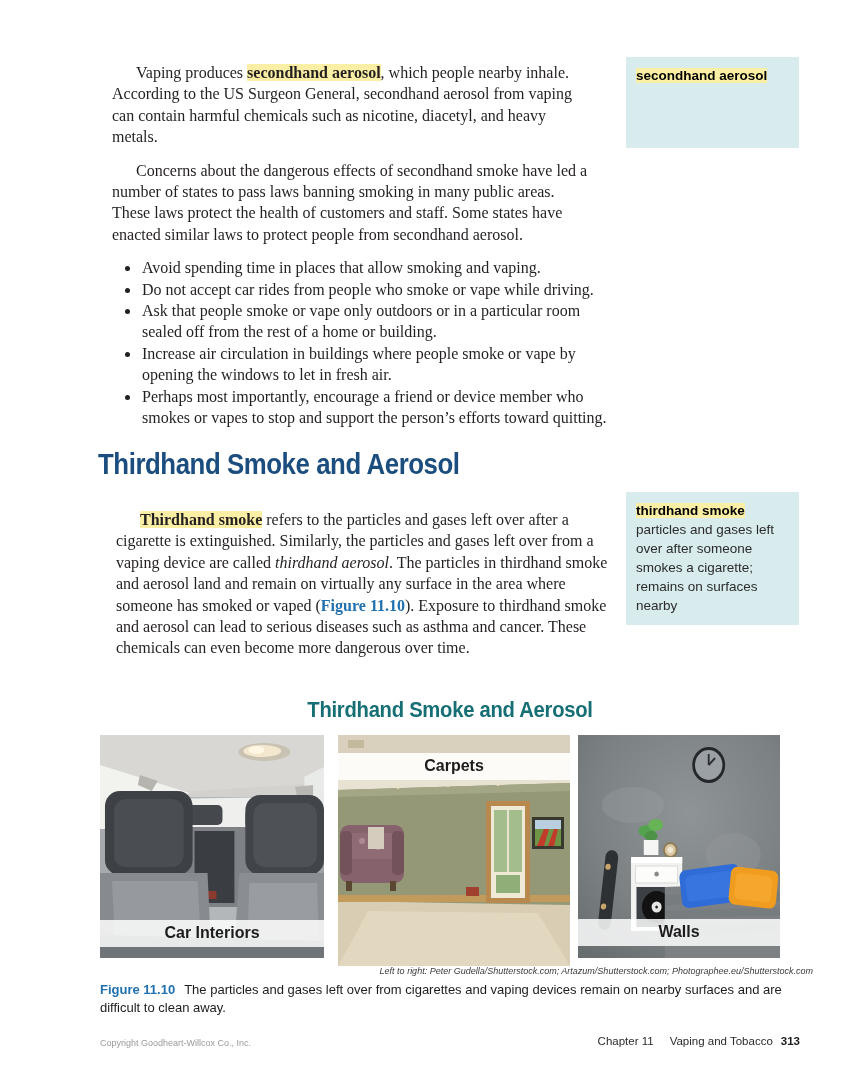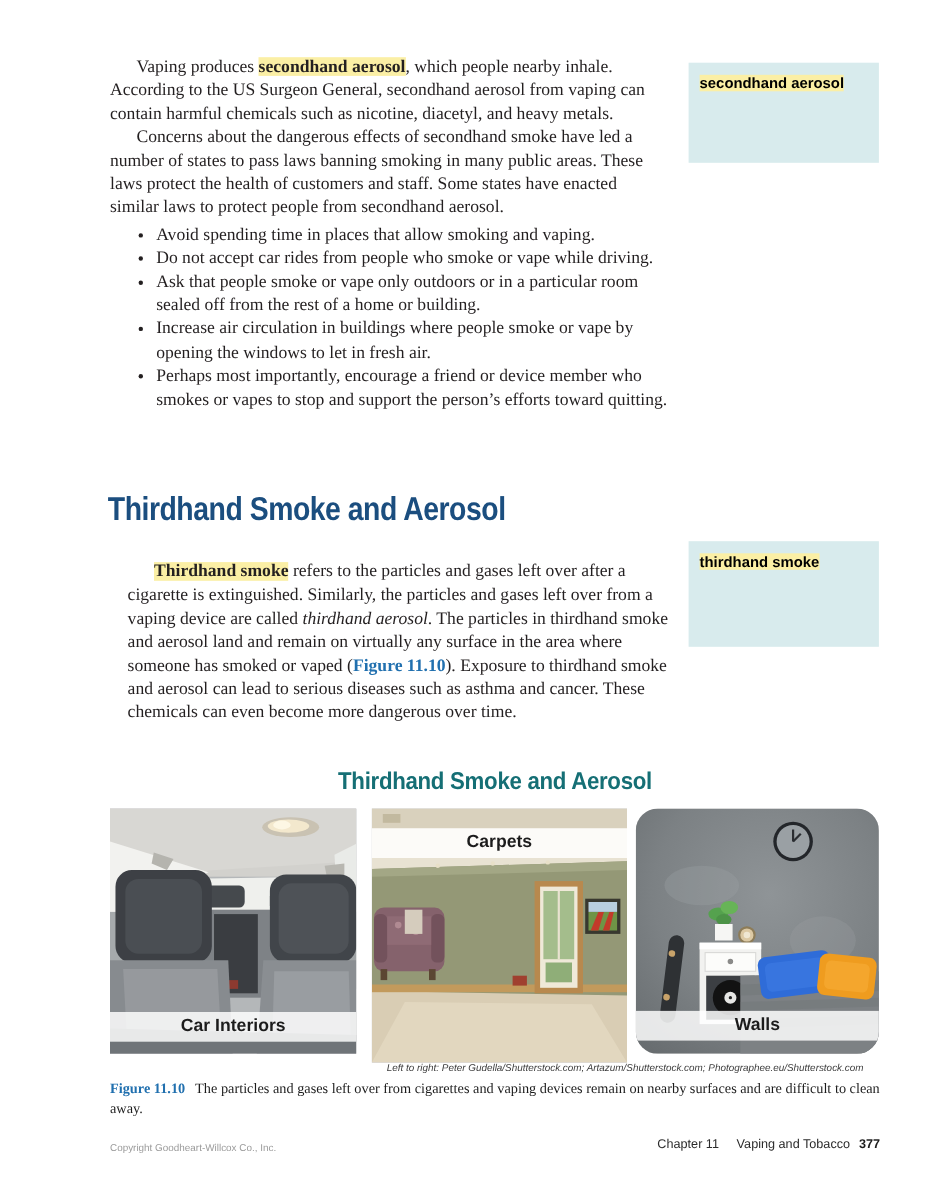--- a/index.html
+++ b/index.html
@@ -3,21 +3,21 @@
 <meta charset="utf-8">
 <style>
   html,body{margin:0;padding:0;background:#ffffff;}
   .page{
     position:relative;width:849px;height:1087px;background:#ffffff;
     font-family:"Liberation Serif",serif;color:#231f20;overflow:hidden;
   }
   
   .main-text{position:absolute;left:100px;top:50px;width:507px;
     font-size:16px;line-height:21.4px;}
-  .main-text p{margin:0;text-indent:24px;}
+  .main-text p{margin:12px;text-indent:24px;}
   .hl{background:#fbefa5;font-weight:bold;}
   ul.steps{margin:3px 0 0 0;padding-left:41px;}
   ul.steps li{margin:0;padding-left:1px;}
   
   .section-heading{
     position:absolute;left:98px;top:447px;margin:0;
     font-family:"Liberation Sans",sans-serif;font-weight:bold;
     font-size:30px;color:#1b4e7f;letter-spacing:-0.5px;
     transform:scaleX(0.86);transform-origin:left center;white-space:nowrap;
   }
@@ -38,38 +38,38 @@
   
   .figure-title{
     position:absolute;left:100px;top:697px;width:700px;margin:0;
     text-align:center;font-family:"Liberation Sans",sans-serif;font-weight:bold;
     font-size:22px;color:#156f75;letter-spacing:-0.3px;
     transform:scaleX(0.92);transform-origin:center;
   }
   .photo{position:absolute;top:735px;overflow:hidden;background:#ccc;}
   #photo-car{left:100px;width:224px;height:223px;}
   #photo-carpets{left:338px;width:232px;height:231px;}
-  #photo-walls{left:578px;width:221px;height:223px;border-radius:20px;}
+  #photo-walls{left:578px;width:202px;height:223px;}
   .photo svg{display:block;width:100%;height:100%;}
   .photo-label{
     position:absolute;left:0;right:0;background:rgba(255,255,255,0.84);
     font-family:"Liberation Sans",sans-serif;font-weight:bold;font-size:16px;
     color:#1c1c1c;text-align:center;padding:4px 0 5px 0;
   }
   #photo-car .photo-label{bottom:11px;}
   #photo-carpets .photo-label{top:18px;}
   #photo-walls .photo-label{bottom:12px;}
   .credit{
-    position:absolute;left:84px;top:966px;width:701px;text-align:right;
+    position:absolute;left:112px;top:966px;width:701px;text-align:right;
     font-family:"Liberation Sans",sans-serif;font-style:italic;
     font-size:9px;color:#3c3c3c;
   }
   .caption{
     position:absolute;left:100px;top:981px;width:714px;
-    font-family:Liberation Serif, serif;font-size:13px;line-height:17.5px;
+    font-family:Liberation Sans, sans-serif;font-size:13px;line-height:17.5px;
     color:#1c1c1c;
   }
   .caption .figlabel{font-weight:bold;color:#2170af;margin-right:9px;}
   
   .footer-left{
     position:absolute;left:100px;top:1038px;
     font-family:"Liberation Sans",sans-serif;font-size:9px;color:#9b9b9b;
   }
   .footer-right{
     position:absolute;right:49px;top:1035px;
@@ -98,20 +98,21 @@
 
   <h2 class="section-heading">Thirdhand Smoke and Aerosol</h2>
 
   <p class="thirdhand-para"><span class="hl">Thirdhand smoke</span><span> refers to the particles and gases left over after a cigarette is extinguished. Similarly, the particles and gases left over from a vaping device are called </span><span class="italic">thirdhand aerosol</span><span>. The particles in thirdhand smoke and aerosol land and remain on virtually any surface in the area where someone has smoked or vaped (</span><span class="figref">Figure 11.10</span><span>). Exposure to thirdhand smoke and aerosol can lead to serious diseases such as asthma and cancer. These chemicals can even become more dangerous over time.</span></p>
 
   <div class="defbox" id="defbox-secondhand">
     <span class="term">secondhand aerosol</span><br>
   </div>
   <div class="defbox" id="defbox-thirdhand">
     <span class="term">thirdhand smoke</span><br>
+    <span> particles and gases left over after someone smokes a cigarette; remains on surfaces nearby</span>
   </div>
 
   <h3 class="figure-title">Thirdhand Smoke and Aerosol</h3>
 
   <div class="photo" id="photo-car">
     <svg viewBox="0 0 225 223" preserveAspectRatio="none">
       <rect x="0" y="0" width="225" height="223" fill="#b4b7b9"></rect>
       <rect x="0" y="0" width="225" height="62" fill="#d2d1cd"></rect>
       <path d="M0,62 L225,48 L225,0 L0,0 Z" fill="#d8d7d3"></path>
       <ellipse cx="165" cy="17" rx="26" ry="9" fill="#c9c2b2"></ellipse>
@@ -234,16 +235,16 @@
   </div>
 
   <div class="credit">Left to right: Peter Gudella/Shutterstock.com; Artazum/Shutterstock.com; Photographee.eu/Shutterstock.com</div>
 
   <div class="caption">
     <span class="figlabel">Figure 11.10</span><span>The particles and gases left over from cigarettes and vaping devices remain on nearby surfaces and are difficult to clean away.</span>
   </div>
 
   <div class="footer-left">Copyright Goodheart-Willcox Co., Inc.</div>
   <div class="footer-right">
-    <span class="chapter">Chapter 11</span><span class="section">Vaping and Tobacco</span><span class="pagenum">377</span>
+    <span class="chapter">Chapter 11</span><span class="section">Vaping and Tobacco</span><span class="pagenum">313</span>
   </div>
 
 </div>
 
 </body></html>

